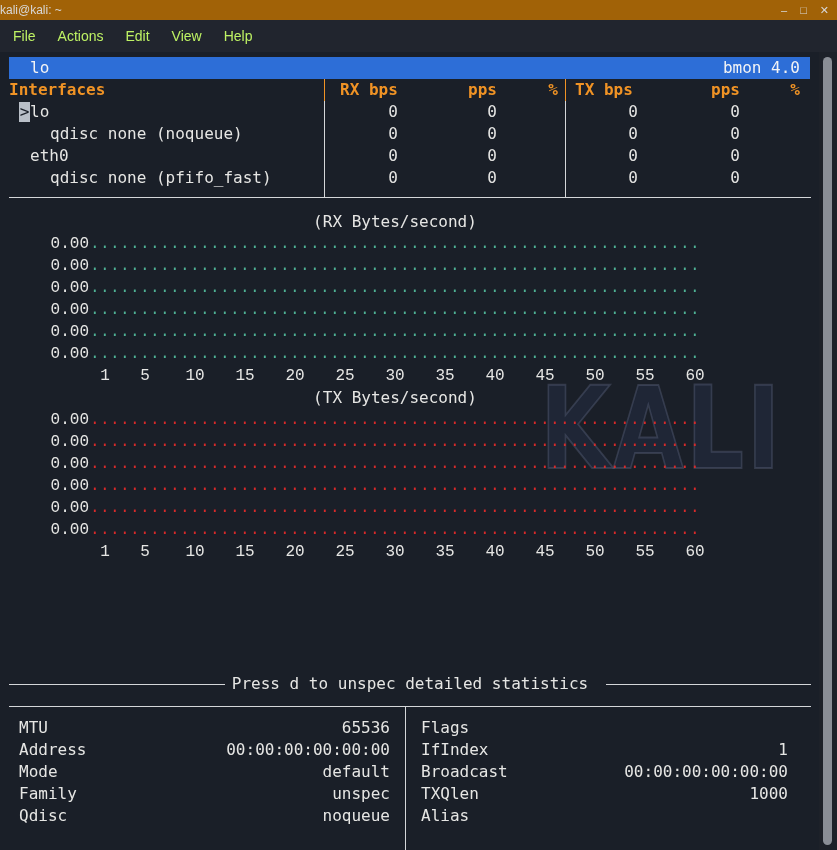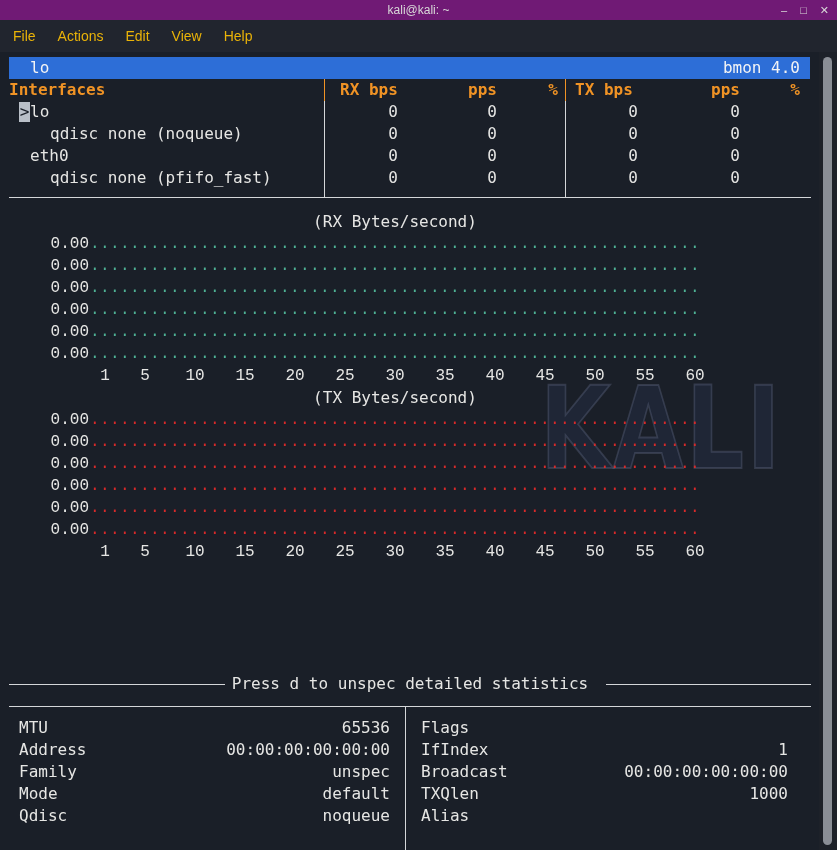--- a/index.html
+++ b/index.html
@@ -1,26 +1,26 @@
 <!DOCTYPE html>
 <html><head>
 <meta charset="utf-8">
 <style>
   html,body{margin:0;padding:0;background:#1a1f28;}
   body{width:837px;height:850px;overflow:hidden;position:relative;
        font-family:"DejaVu Sans Mono",monospace;}
-  .titlebar{position:absolute;top:0;left:0;width:837px;height:20px;background:#701a75;
+  .titlebar{position:absolute;top:0;left:0;width:837px;height:20px;background:#a16207;
             color:#d8d8d8;font-family:"Liberation Sans",sans-serif;font-size:12px;
-            text-align:center;line-height:20px;}
+            line-height:20px;}
   .controls{position:absolute;right:8px;top:0;height:20px;display:flex;gap:13px;
             align-items:center;color:#d8d8d8;font-size:11px;}
   .ctrl{cursor:default;line-height:20px;}
   .menubar{position:absolute;top:20px;left:0;width:837px;height:32px;background:#21252e;
            display:flex;align-items:center;gap:22px;padding-left:13px;box-sizing:border-box;
-           color:#eab308;font-family:"Liberation Sans",sans-serif;font-size:14px;}
+           color:#bef264;font-family:"Liberation Sans",sans-serif;font-size:14px;}
   .menuitem{cursor:default;}
   .terminal{position:absolute;top:52px;left:0;width:837px;height:798px;background:#1a1f28;
             color:#e6e6e4;font-size:16px;line-height:22px;}
   .statusbar{position:absolute;top:5px;left:9px;width:801px;height:22px;background:#2d6ed7;
              color:#f2f3f5;}
   .statusbar .sleft{position:absolute;left:21px;top:0;}
   .statusbar .sright{position:absolute;right:10px;top:0;}
   .hdr{position:absolute;top:27px;left:0;width:837px;height:22px;color:#f09325;font-weight:bold;}
   .trow{position:absolute;left:0;width:837px;height:22px;}
   .cell{position:absolute;top:0;text-align:right;}
@@ -226,28 +226,28 @@
   <div class="details-col" style="left:19px;top:665px;width:371px" id="details-left">
       <div class="drow">
         <span>MTU</span>
         <span>65536</span>
       </div>
       <div class="drow">
         <span>Address</span>
         <span>00:00:00:00:00:00</span>
       </div>
       <div class="drow">
+        <span>Mode</span>
+        <span>default</span>
+      </div>
+      <div class="drow">
         <span>Family</span>
         <span>unspec</span>
       </div>
       <div class="drow">
-        <span>Mode</span>
-        <span>default</span>
-      </div>
-      <div class="drow">
         <span>Qdisc</span>
         <span>noqueue</span>
       </div>
     </div>
   <div class="details-col" style="left:421px;top:665px;width:367px" id="details-right">
       <div class="drow">
         <span>Flags</span>
       </div>
       <div class="drow">
         <span>IfIndex</span>

